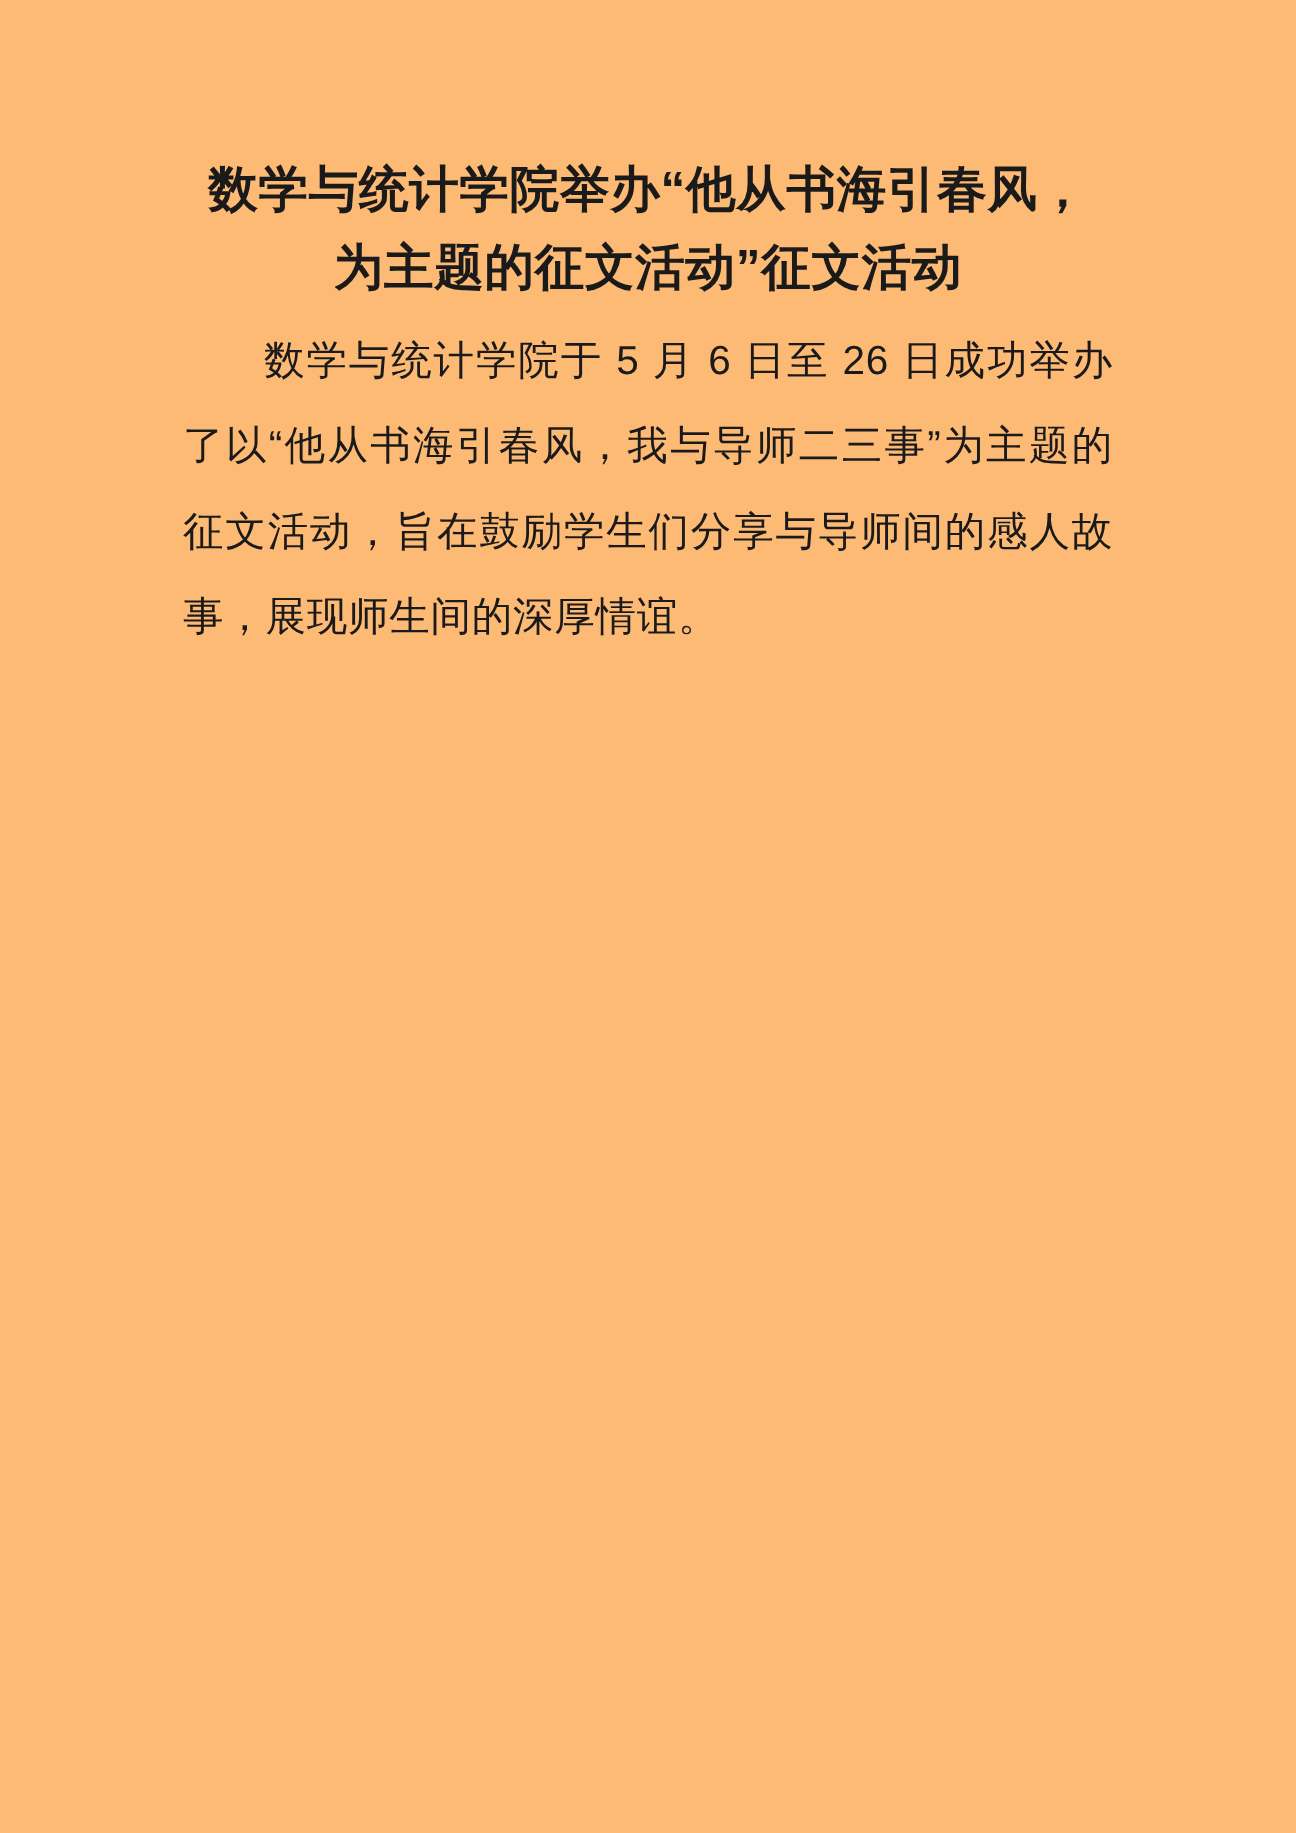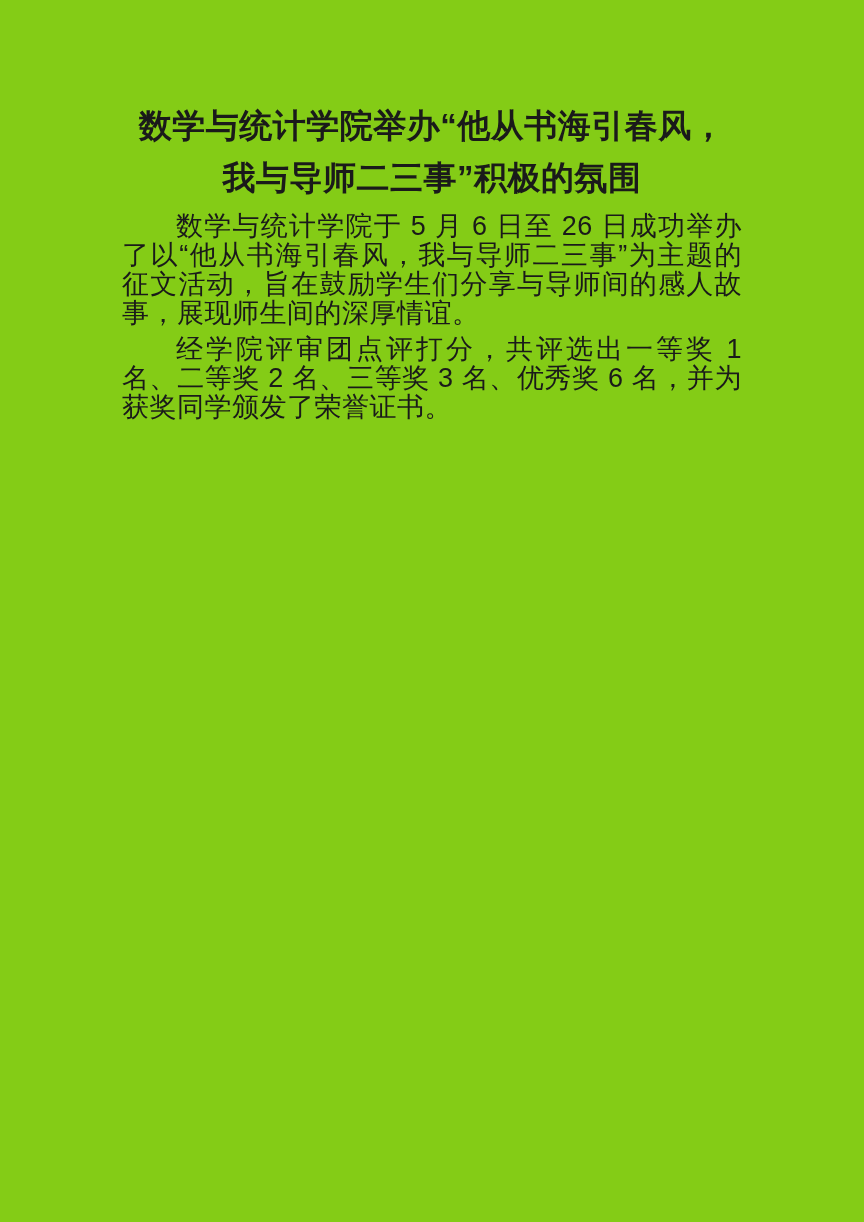--- a/index.html
+++ b/index.html
@@ -11,54 +11,53 @@
     width: 864px;
     height: 1222px;
     font-family: "Liberation Sans", "DejaVu Sans", sans-serif;
     color: #1a1a1a;
   }
   .page {
     box-sizing: border-box;
     width: 864px;
     height: 1222px;
     padding: 100px 122px 40px 122px;
-    background: #84cc16;
+    background: #fdba74;
     overflow: hidden;
   }
   .doc-title {
     margin: 0 0 8px 0;
     font-size: 33px;
     line-height: 52px;
     font-weight: 700;
     text-align: center;
     color: #1a1a1a;
     letter-spacing: 0.5px;
   }
   .doc-title .title-line {
     display: block;
   }
   .doc-paragraph {
     margin: 0 0 7px 0;
     font-size: 27px;
-    line-height: 29px;
+    line-height: 57px;
     font-weight: 400;
     color: #1a1a1a;
     text-align: justify;
     text-indent: 2em;
     letter-spacing: 0.5px;
   }
 </style>
 </head>
 <body>
 
 <div class="page">
   <h1 class="doc-title">
     <span class="title-line">数学与统计学院举办“他从书海引春风，</span>
-    <span class="title-line">我与导师二三事”积极的氛围</span>
+    <span class="title-line">为主题的征文活动”征文活动</span>
   </h1>
 
   <p class="doc-paragraph">数学与统计学院于 5 月 6 日至 26 日成功举办了以“他从书海引春风，我与导师二三事”为主题的征文活动，旨在鼓励学生们分享与导师间的感人故事，展现师生间的深厚情谊。</p>
 
 
-  <p class="doc-paragraph">经学院评审团点评打分，共评选出一等奖 1 名、二等奖 2 名、三等奖 3 名、优秀奖 6 名，并为获奖同学颁发了荣誉证书。</p>
 
 
 </div>
 
 </body></html>

